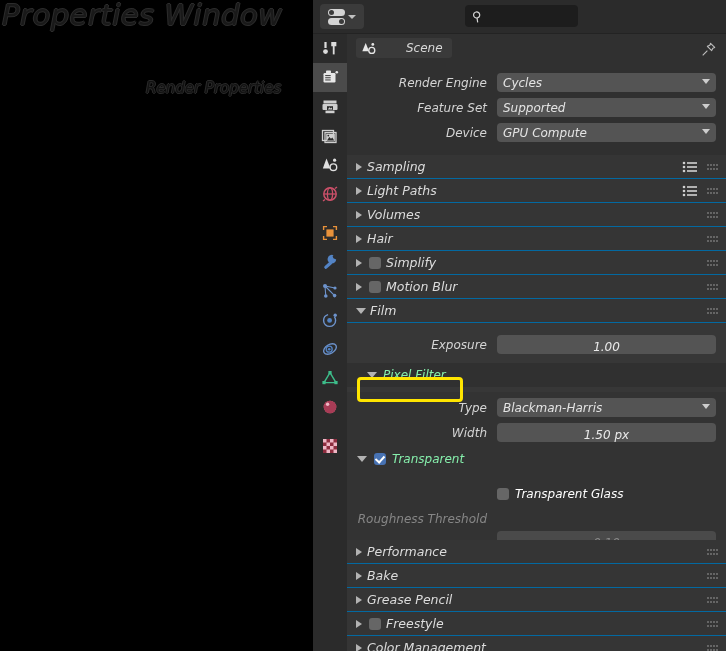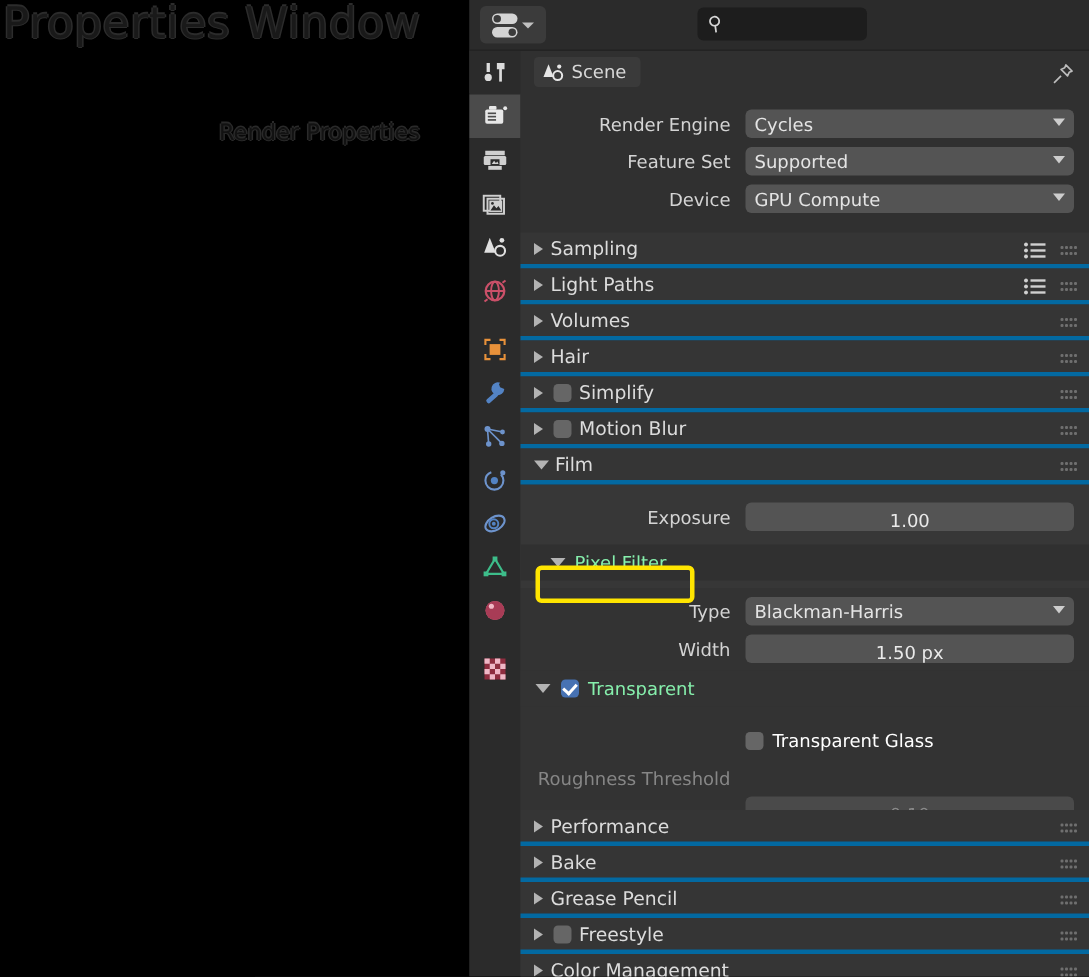--- a/index.html
+++ b/index.html
@@ -7,20 +7,21 @@
     margin: 0; padding: 0;
     width: 726px; height: 651px;
     background: #000000;
     font-family: "DejaVu Sans", sans-serif;
     overflow: hidden;
   }
   #root {
     position: relative;
     width: 726px; height: 651px;
     background: #000000;
+    font-style: italic;
   }
 
   
   #left-area {
     position: absolute; left: 0; top: 0;
     width: 313px; height: 651px;
     background: #000000;
   }
   .anno-title {
     position: absolute;
@@ -108,20 +109,21 @@
     width: 413px; height: 28px;
     background: #303030;
   }
   #breadcrumb {
     position: absolute; left: 43px; top: 4px;
     height: 20px;
     background: #3a3a3a;
     border-radius: 3px;
     display: flex; align-items: center;
     padding: 0 9px 0 5px;
+    gap: 25px;
   }
   #breadcrumb-label {
     color: #d8d8d8; font-size: 12px; margin-left: 5px;
   }
   #pin-icon {
     position: absolute; right: 10px; top: 8px;
     color: #bdbdbd;
   }
 
   
@@ -187,21 +189,21 @@
   .value-field.disabled .vval { color: #8a8a8a; }
   .prop-label.disabled { color: #868686; }
 
   
   .panel-row {
     position: relative;
     height: 24px;
     display: flex; align-items: center;
     padding-left: 9px;
     background: #353535;
-    border-bottom: 3px solid #0369a1;
+    border-bottom: 1px solid #0369a1;
   }
   .panel-row .ptitle {
     font-size: 12.5px; color: #dcdcdc; margin-left: 5px;
   }
   .tri {
     width: 0; height: 0;
     border-top: 4px solid transparent;
     border-bottom: 4px solid transparent;
     border-left: 6px solid #b3b3b3;
     flex: none;

